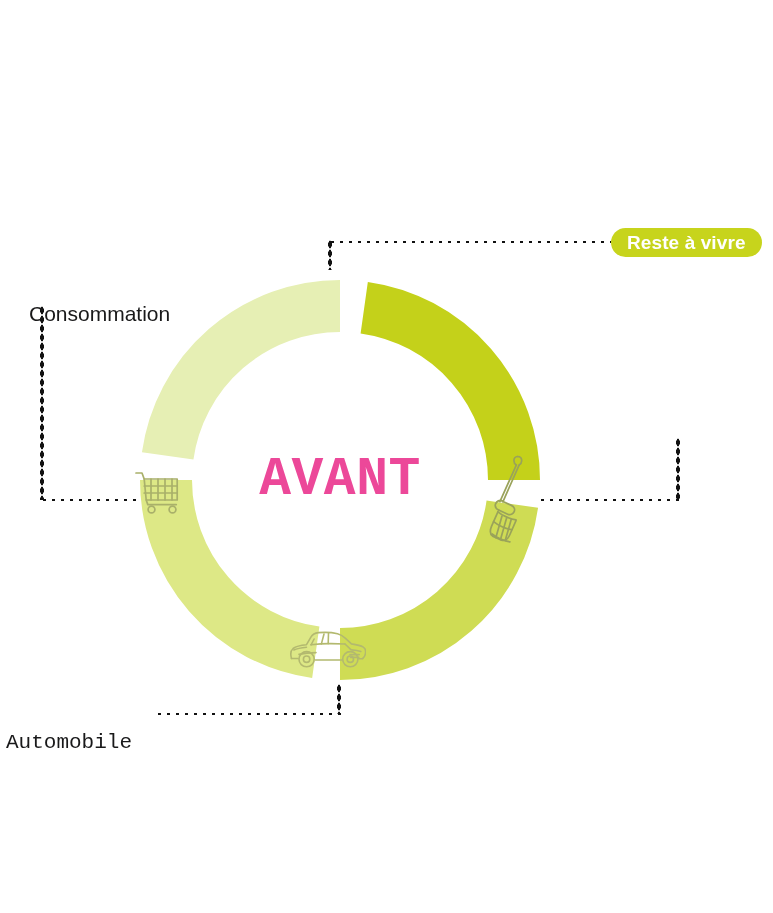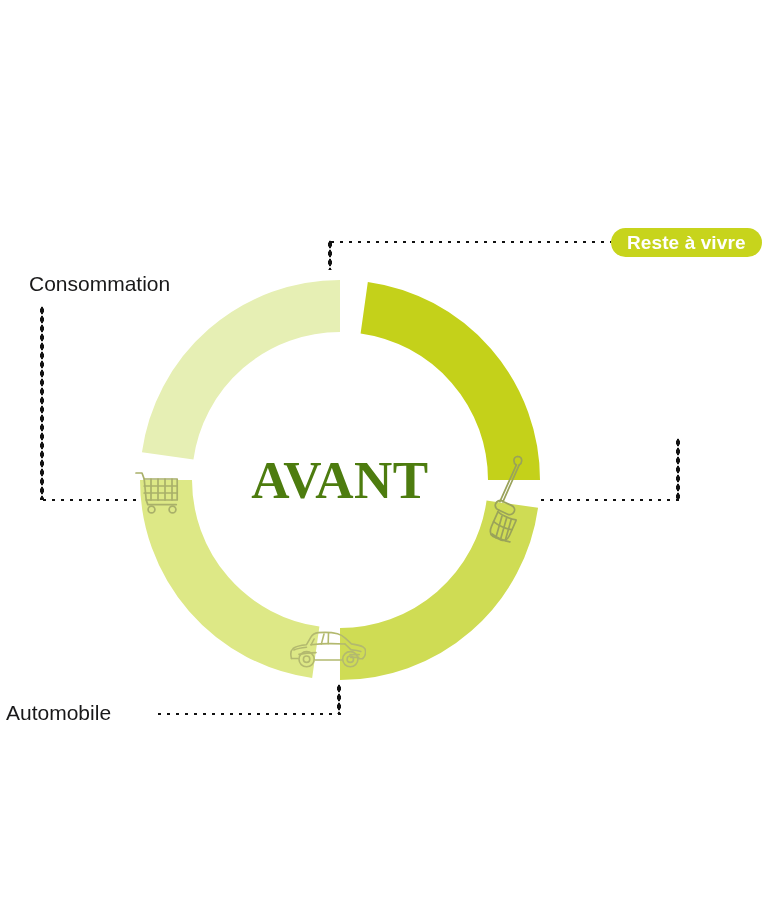--- a/index.html
+++ b/index.html
@@ -39,25 +39,25 @@
     left: 140px;
     top: 280px;
     width: 400px;
     height: 400px;
     display: flex;
     align-items: center;
     justify-content: center;
     pointer-events: none;
   }
   #center-label .txt {
-    font-family: Liberation Serif, serif;
+    font-family: Liberation Mono, monospace;
     font-weight: 700;
     font-size: 53px;
     letter-spacing: 0.5px;
-    color: #4d7c0f;
+    color: #ec4899;
     line-height: 1;
     text-align: right;
   }
 
   
   .seg-icon { position: absolute; }
   .seg-icon svg { display: block; }
 
   #icon-cart  { left: 133px; top: 468px; }
   #icon-tool  { left: 487px; top: 452px; }
@@ -98,24 +98,25 @@
 
   
   .lbl {
     position: absolute;
     font-family: "Liberation Sans", sans-serif;
     font-weight: 400;
     font-size: 21px;
     color: #19191a;
     white-space: nowrap;
     line-height: 1;
+    margin-top: 30px;
   }
   #lbl-consommation { left: 29px;  top: 273px; }
   #lbl-dettes       { left: 603px; top: 403px; }
-  #lbl-automobile   { left: 6px;   top: 702px; }
+  #lbl-automobile   { left: 6px;   top: 702px; font-family: Liberation Mono, monospace; }
 
   
   #badge-reste {
     position: absolute;
     left: 611px;
     top: 228px;
     height: 29px;
     padding: 13px 16px;
     border-radius: 15px;
     background: #c7d41c;

